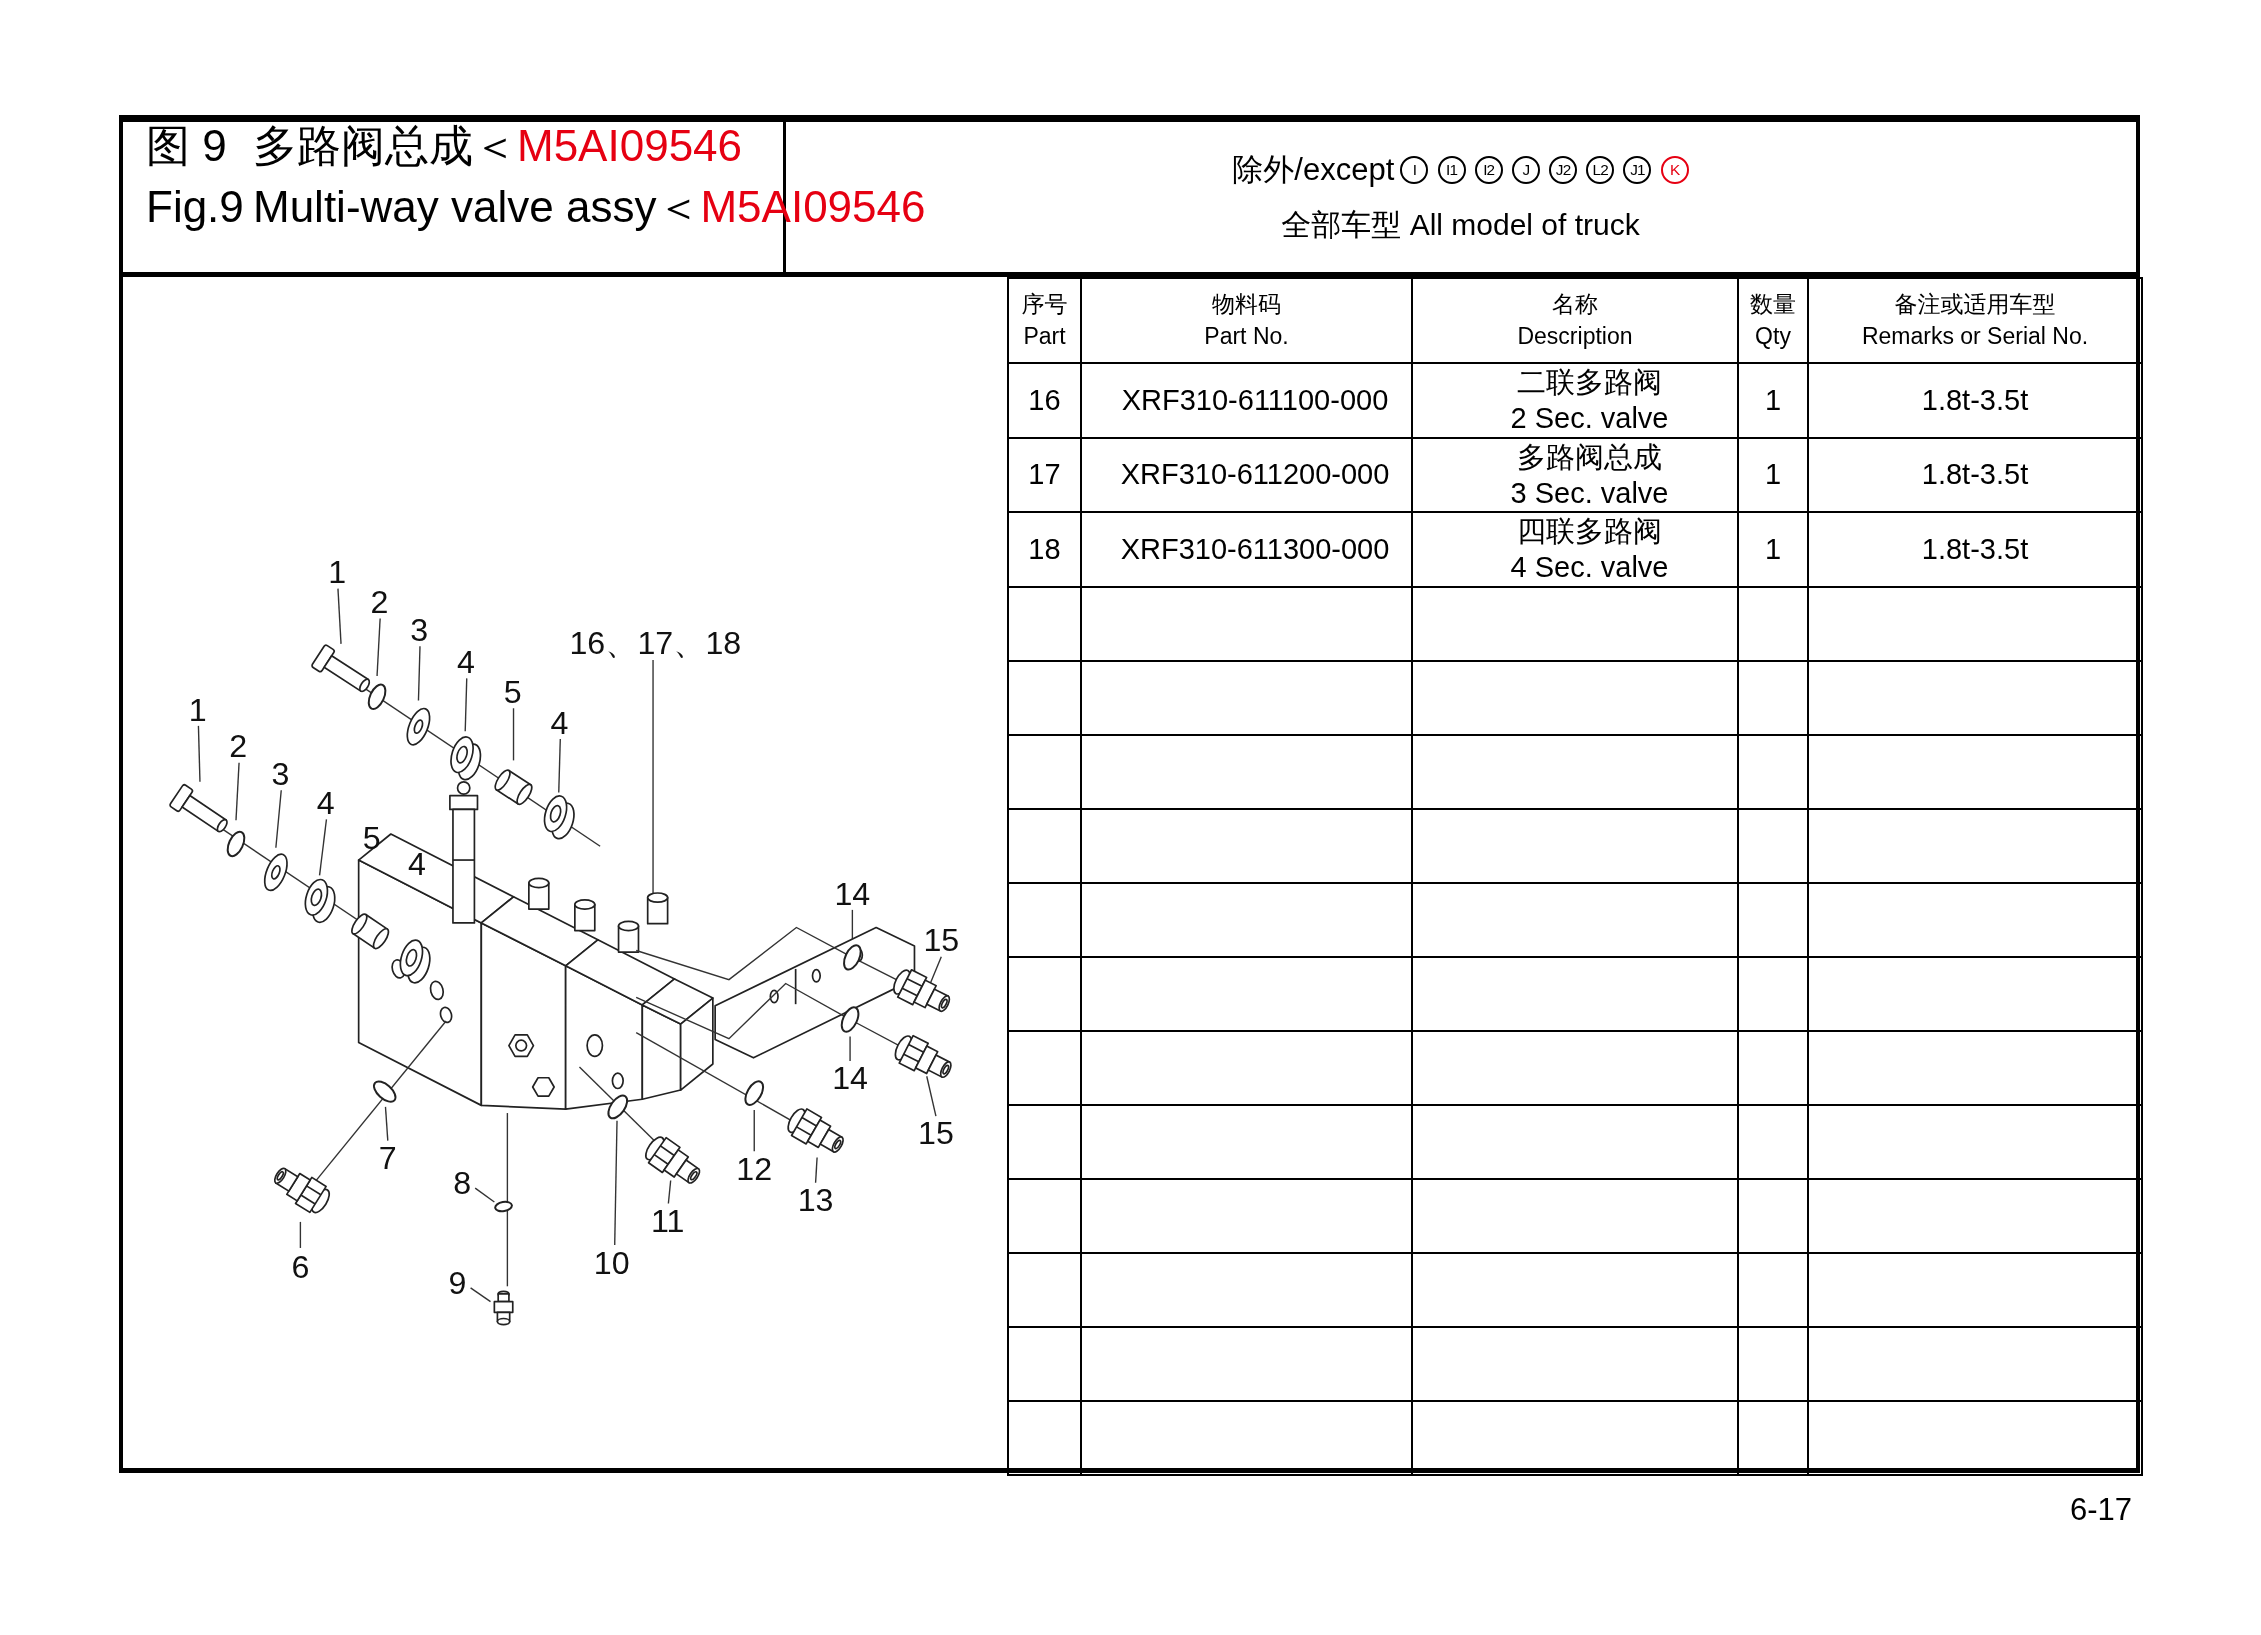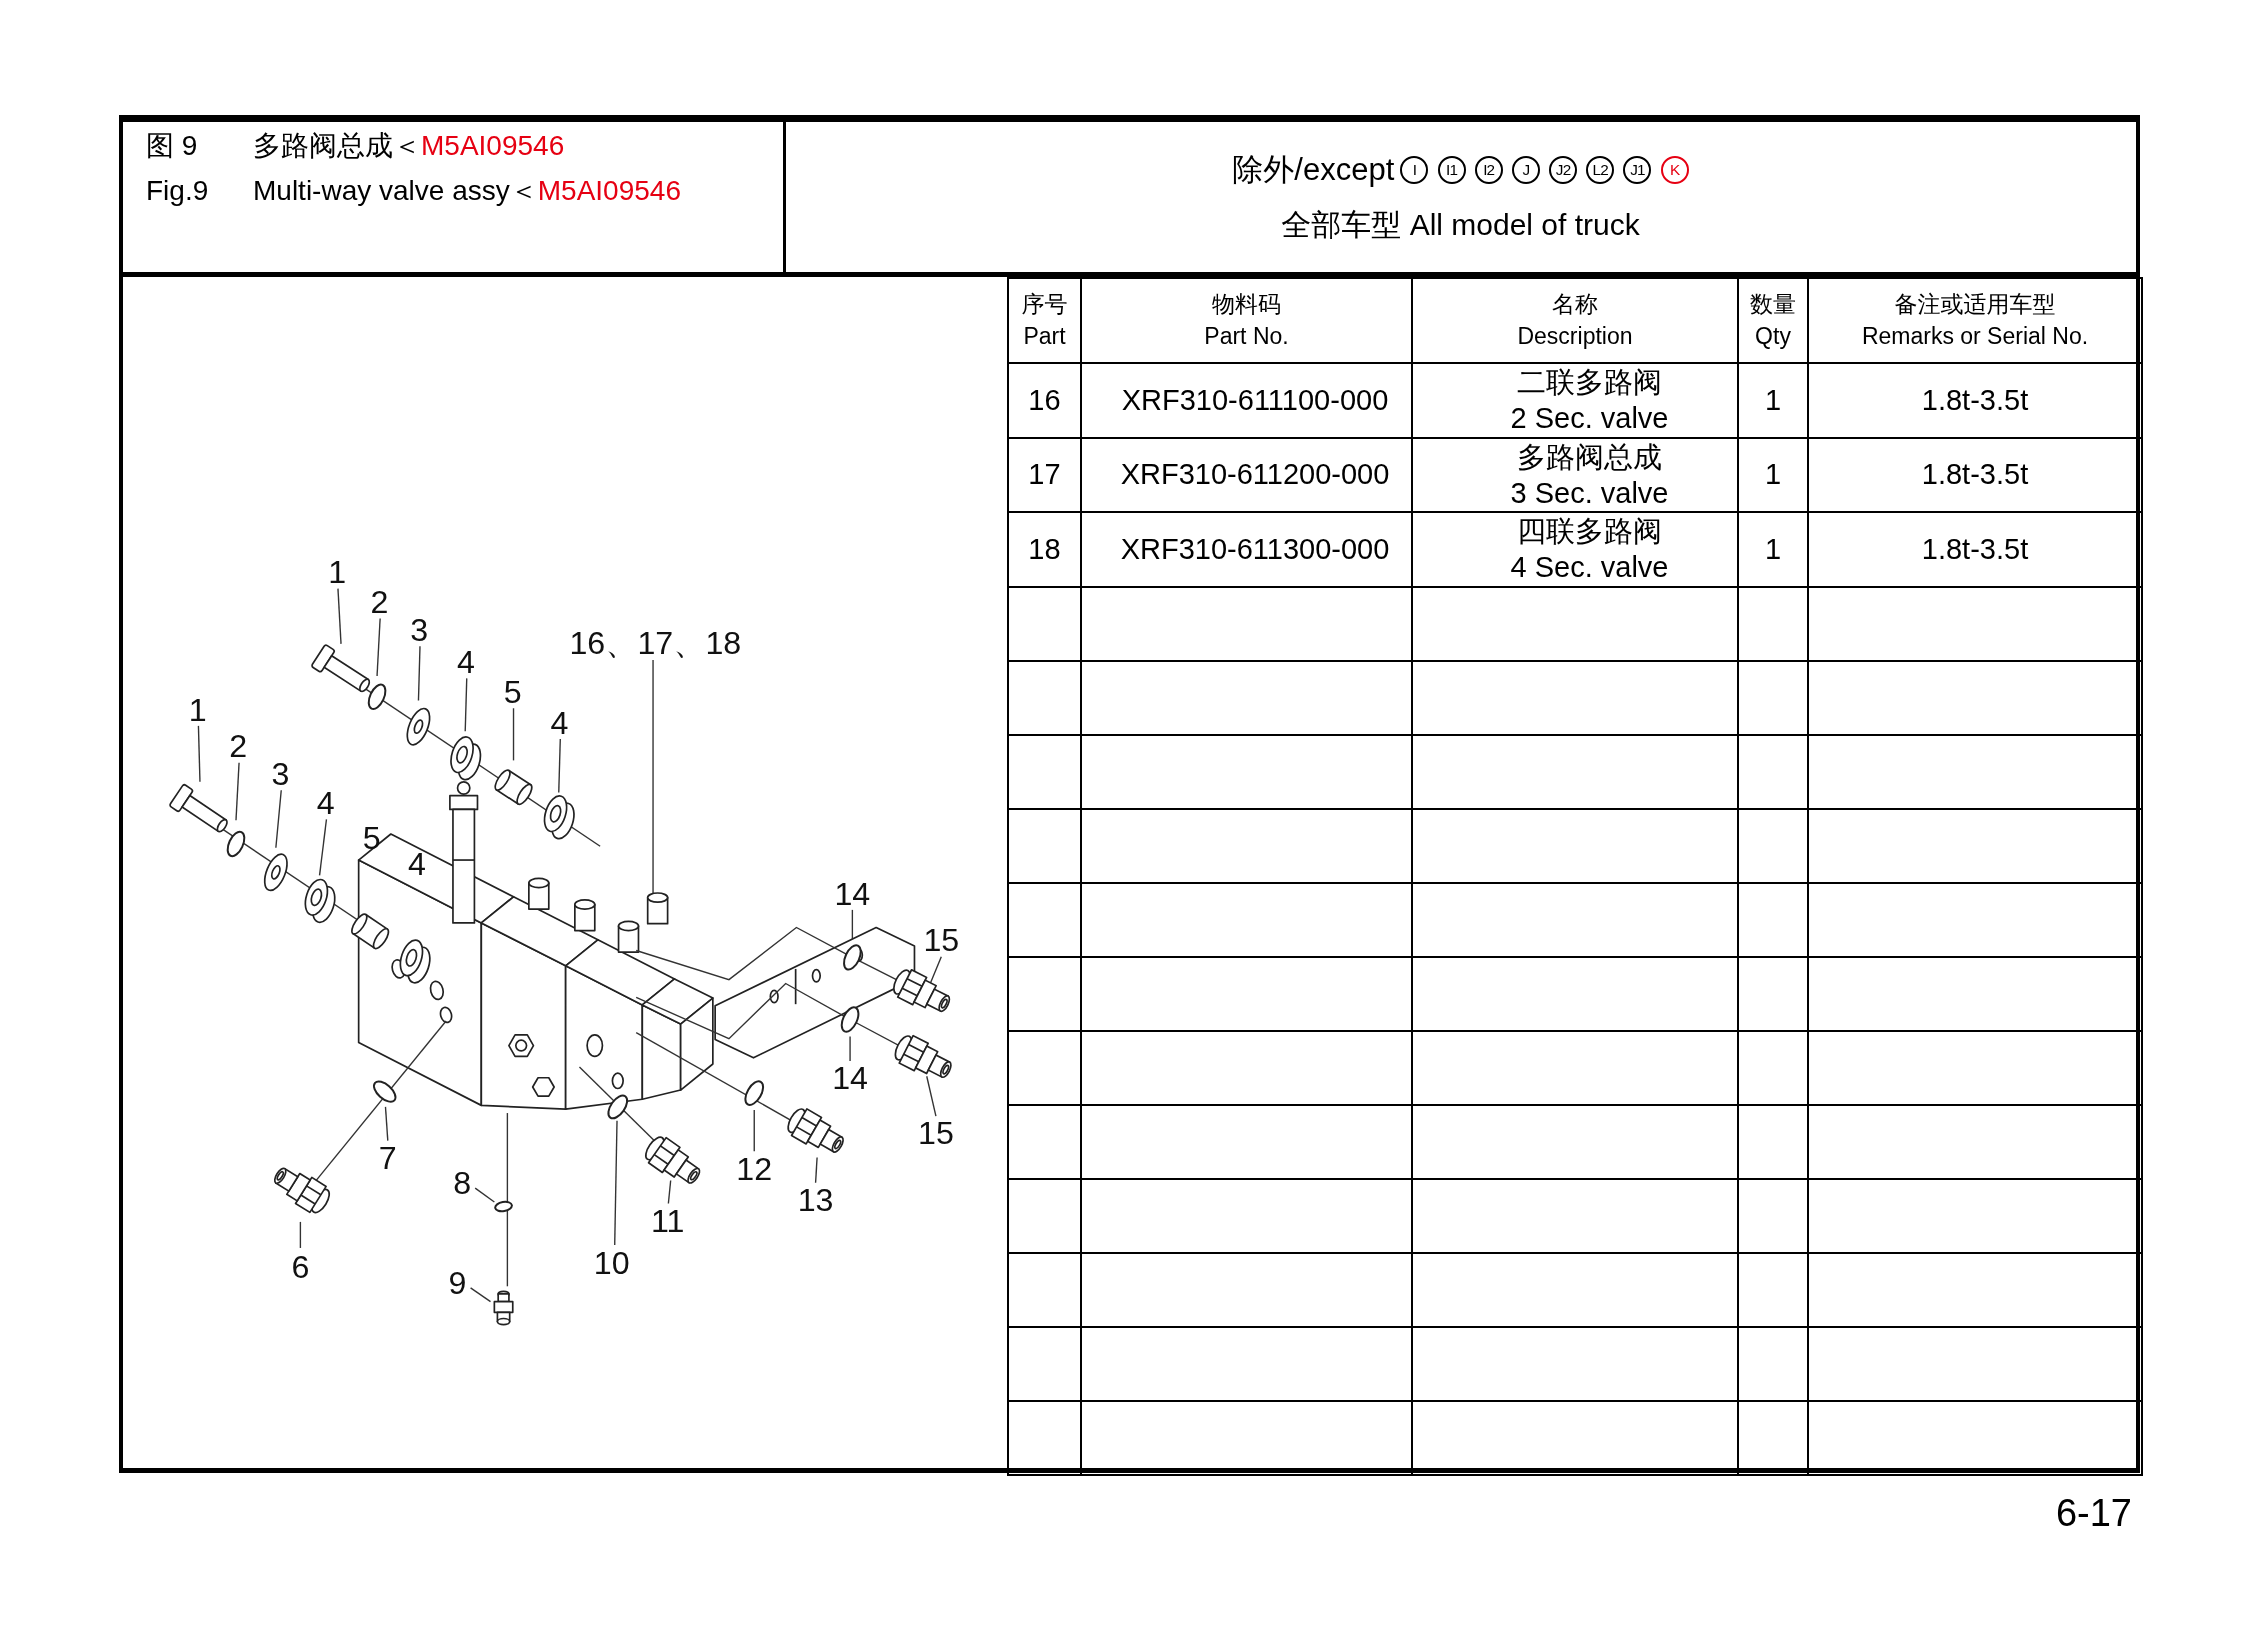--- a/index.html
+++ b/index.html
@@ -6,21 +6,21 @@
   body{width:2261px;height:1635px;position:relative;font-family:"Liberation Sans",sans-serif;color:#000;}
   .abs{position:absolute;}
 
   
   .page-frame{left:119px;top:115px;width:2021px;height:1358px;box-sizing:border-box;
     border-top:7.7px solid #000;border-left:4.6px solid #000;border-right:4.6px solid #000;border-bottom:5.4px solid #000;}
   .band-divider{left:783px;top:117px;width:3.1px;height:157px;background:#000;}
   .band-bottom{left:119px;top:272px;width:2021px;height:4.6px;background:#000;}
 
   
-  .title-block{left:146px;top:132px;font-size:28px;line-height:1;}
+  .title-block{left:146px;top:124px;font-size:44px;line-height:1;}
   .title-line{margin-bottom:17px;white-space:nowrap;}
   .title-label{display:inline-block;width:107px;}
   .red{color:#e60012;}
 
   
   .except-block{left:785px;top:121px;width:1351px;height:152px;display:flex;flex-direction:column;
     align-items:center;justify-content:center;gap:14px;}
   .except-line{display:flex;align-items:center;font-size:31px;white-space:nowrap;}
   .badges{display:flex;gap:9.2px;align-items:center;margin-left:6.1px;}
   .badge{display:inline-flex;align-items:center;justify-content:center;width:28px;height:28px;
@@ -34,21 +34,21 @@
   th,td{border:2.3px solid #000;padding:0;font-weight:normal;overflow:hidden;}
   thead tr{height:85px;}
   tr.data-row{height:74px;}
   tr.empty-row{height:74px;}
   th{font-size:23px;line-height:1.38;text-align:center;vertical-align:middle;}
   td{font-size:29px;vertical-align:middle;}
   td.c{text-align:center;}
   td.partno{text-align:center;padding-left:17px;}
   td.desc{text-align:center;padding-left:29px;line-height:1.25;}
 
-  .page-num{left:1902px;top:1492px;width:230px;text-align:right;font-size:38px;}
+  .page-num{left:1902px;top:1492px;width:230px;text-align:right;font-size:31px;}
 
   
   .diagram{left:121px;top:277px;width:887px;height:1196px;}
   svg .lead{stroke:#333;stroke-width:1.8;fill:none;}
   svg .part{fill:#fff;stroke:#222;stroke-width:2.2;stroke-linejoin:round;}
   svg .oring{fill:#fff;stroke:#222;stroke-width:2.6;}
   svg .lbl{font-size:42px;fill:#111;text-anchor:middle;font-family:"Liberation Sans",sans-serif;}
 </style>
 </head>
 <body>

